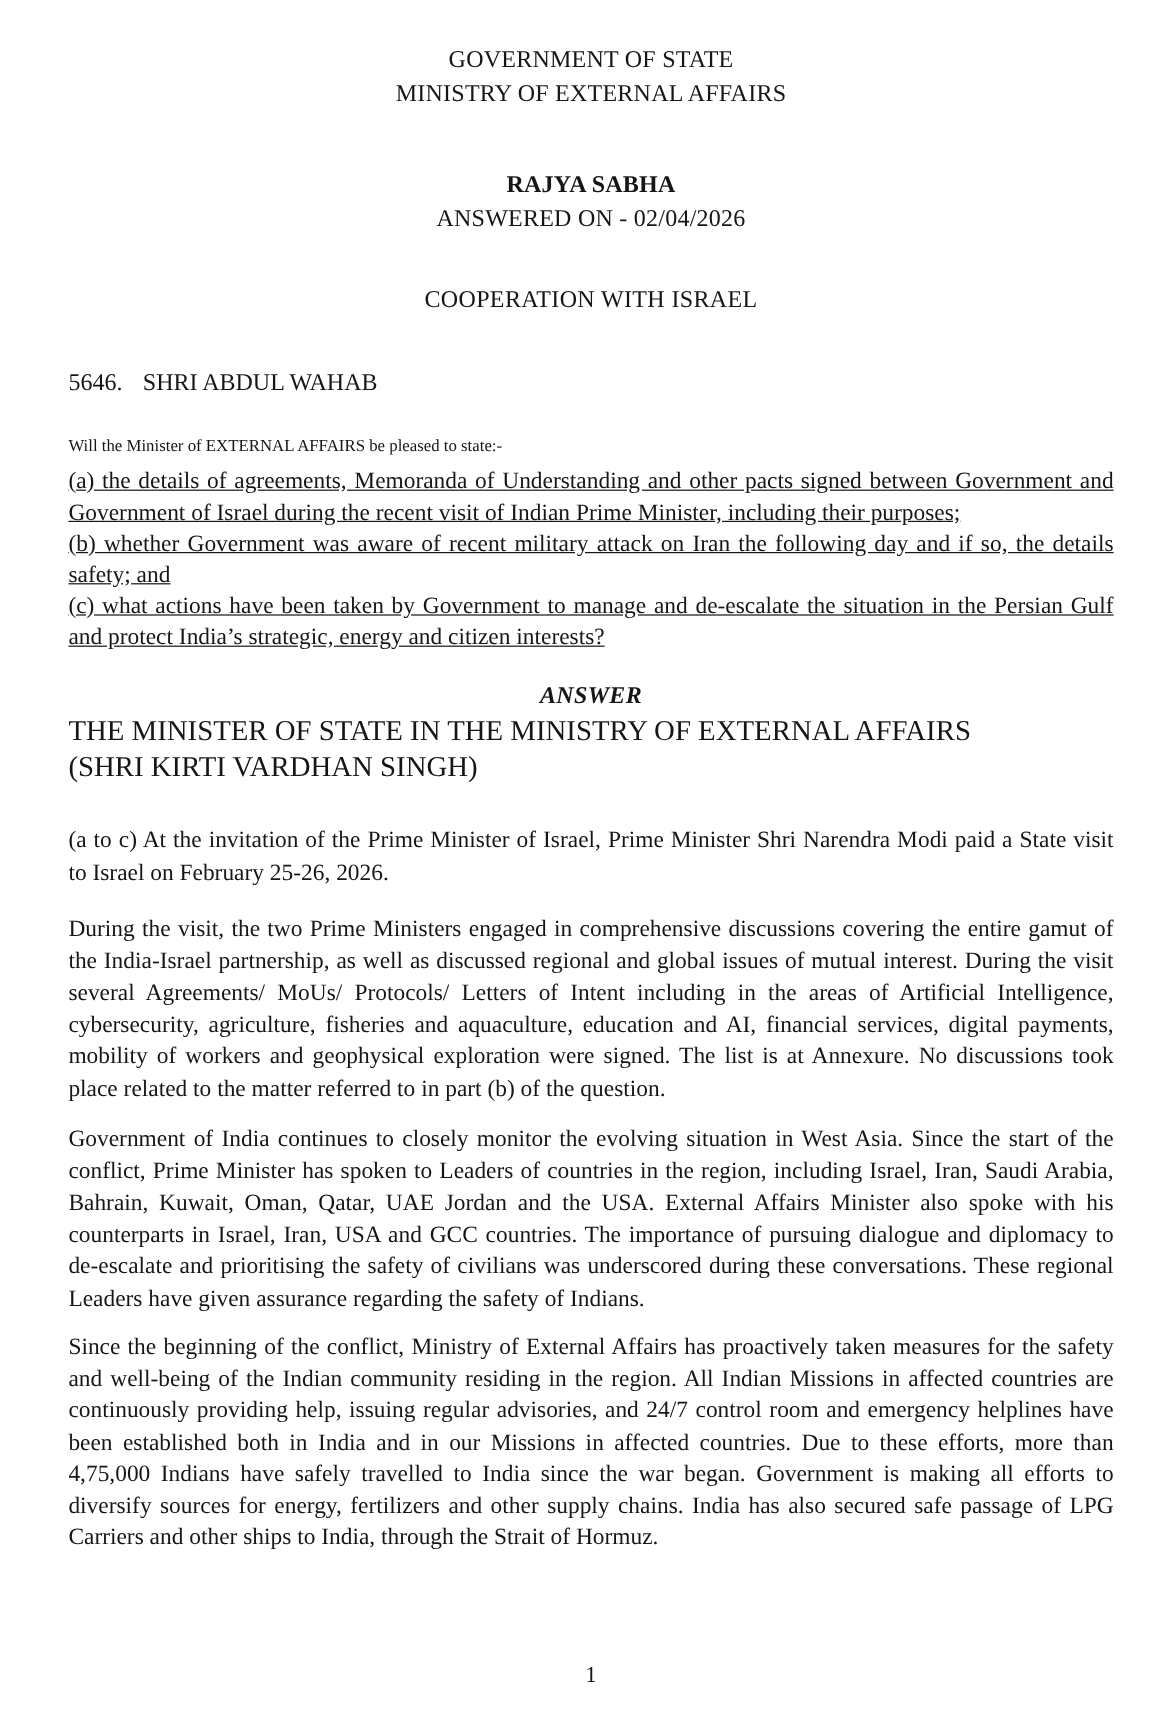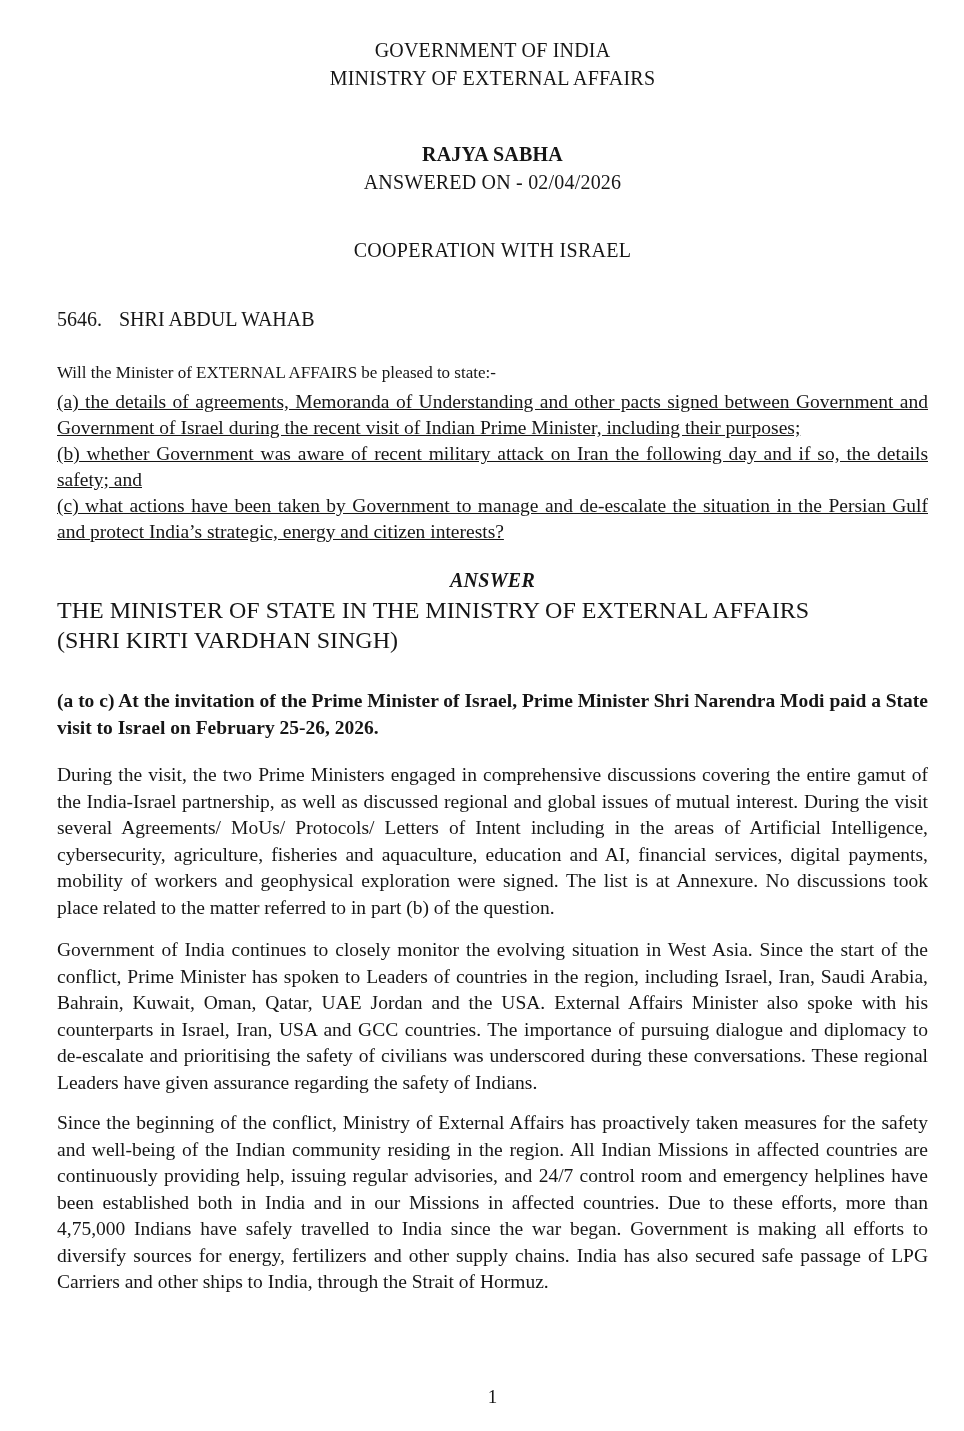--- a/index.html
+++ b/index.html
@@ -37,21 +37,21 @@
   }
   
   .q-asker {
     margin-top: 42px;
     font-size: 20px;
     line-height: 27px;
   }
   .q-asker .q-num { display: inline-block; margin-right: 17px; }
   .q-intro {
     margin-top: 27px;
-    font-size: 17px;
+    font-size: 14px;
     line-height: 26px;
   }
   .q-part {
     font-size: 19.5px;
     line-height: 26px;
     text-align: justify;
     text-decoration: underline;
   }
   .q-part.first { margin-top: 3px; }
   
@@ -67,42 +67,42 @@
   .minister-line {
     margin-top: 3px;
     font-size: 24px;
     line-height: 27px;
   }
   .a-para {
     font-size: 19.5px;
     line-height: 26.5px;
     text-align: justify;
   }
-  .a-para.p1 { margin-top: 34px; font-weight: bold; }
+  .a-para.p1 { margin-top: 34px; }
   .a-para.p2 { margin-top: 21px; }
   .a-para.p3 { margin-top: 16px; }
   .a-para.p4 { margin-top: 14px; }
   
   .page-footer {
     position: absolute;
     top: 1385px;
     left: 57px;
     width: 871px;
     text-align: center;
     font-size: 19px;
     line-height: 24px;
   }
 </style>
 </head>
 <body>
 
 <div class="page">
 
   <div class="doc-header">
-    <div class="h-line">GOVERNMENT OF INDIA</div>
+    <div class="h-line">GOVERNMENT OF STATE</div>
     <div class="h-line">MINISTRY OF EXTERNAL AFFAIRS</div>
     <div class="h-line bold">RAJYA SABHA</div>
     <div class="h-line">ANSWERED ON - 02/04/2026</div>
   </div>
 
   <div class="subject-title">COOPERATION WITH ISRAEL</div>
 
   <div class="q-asker">
     <span class="q-num">5646.</span><span>SHRI ABDUL WAHAB</span>
   </div>

